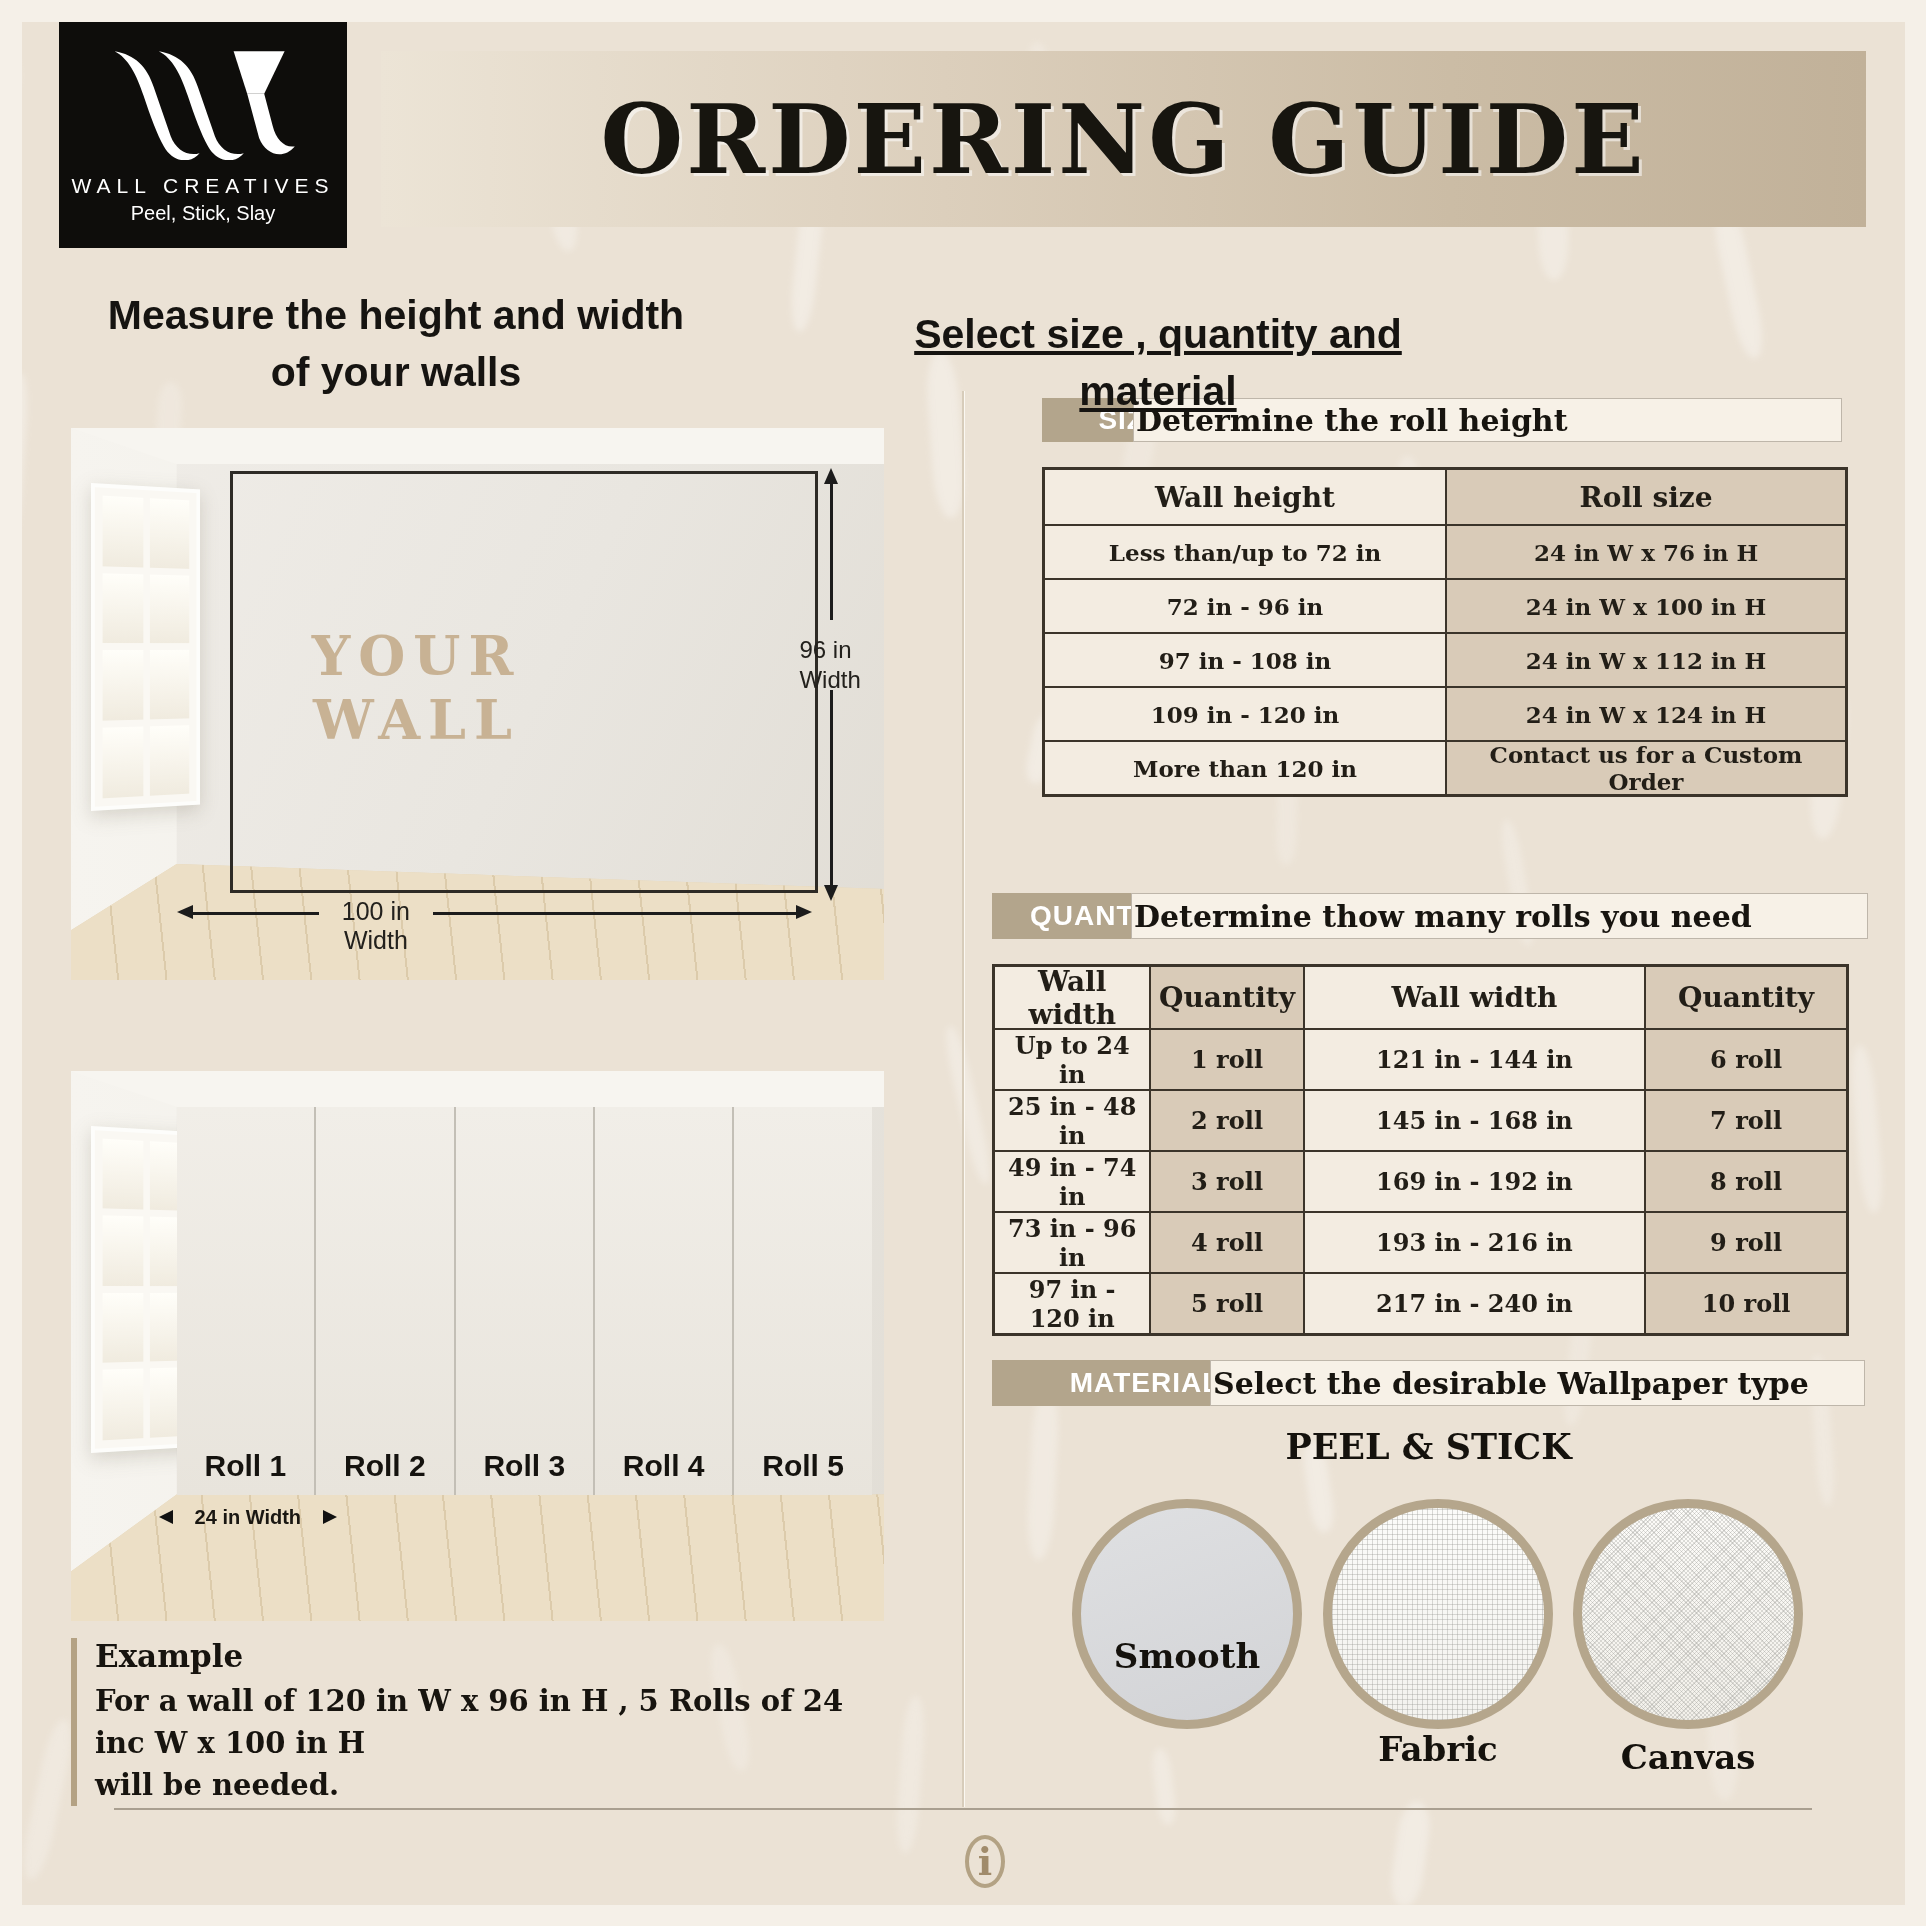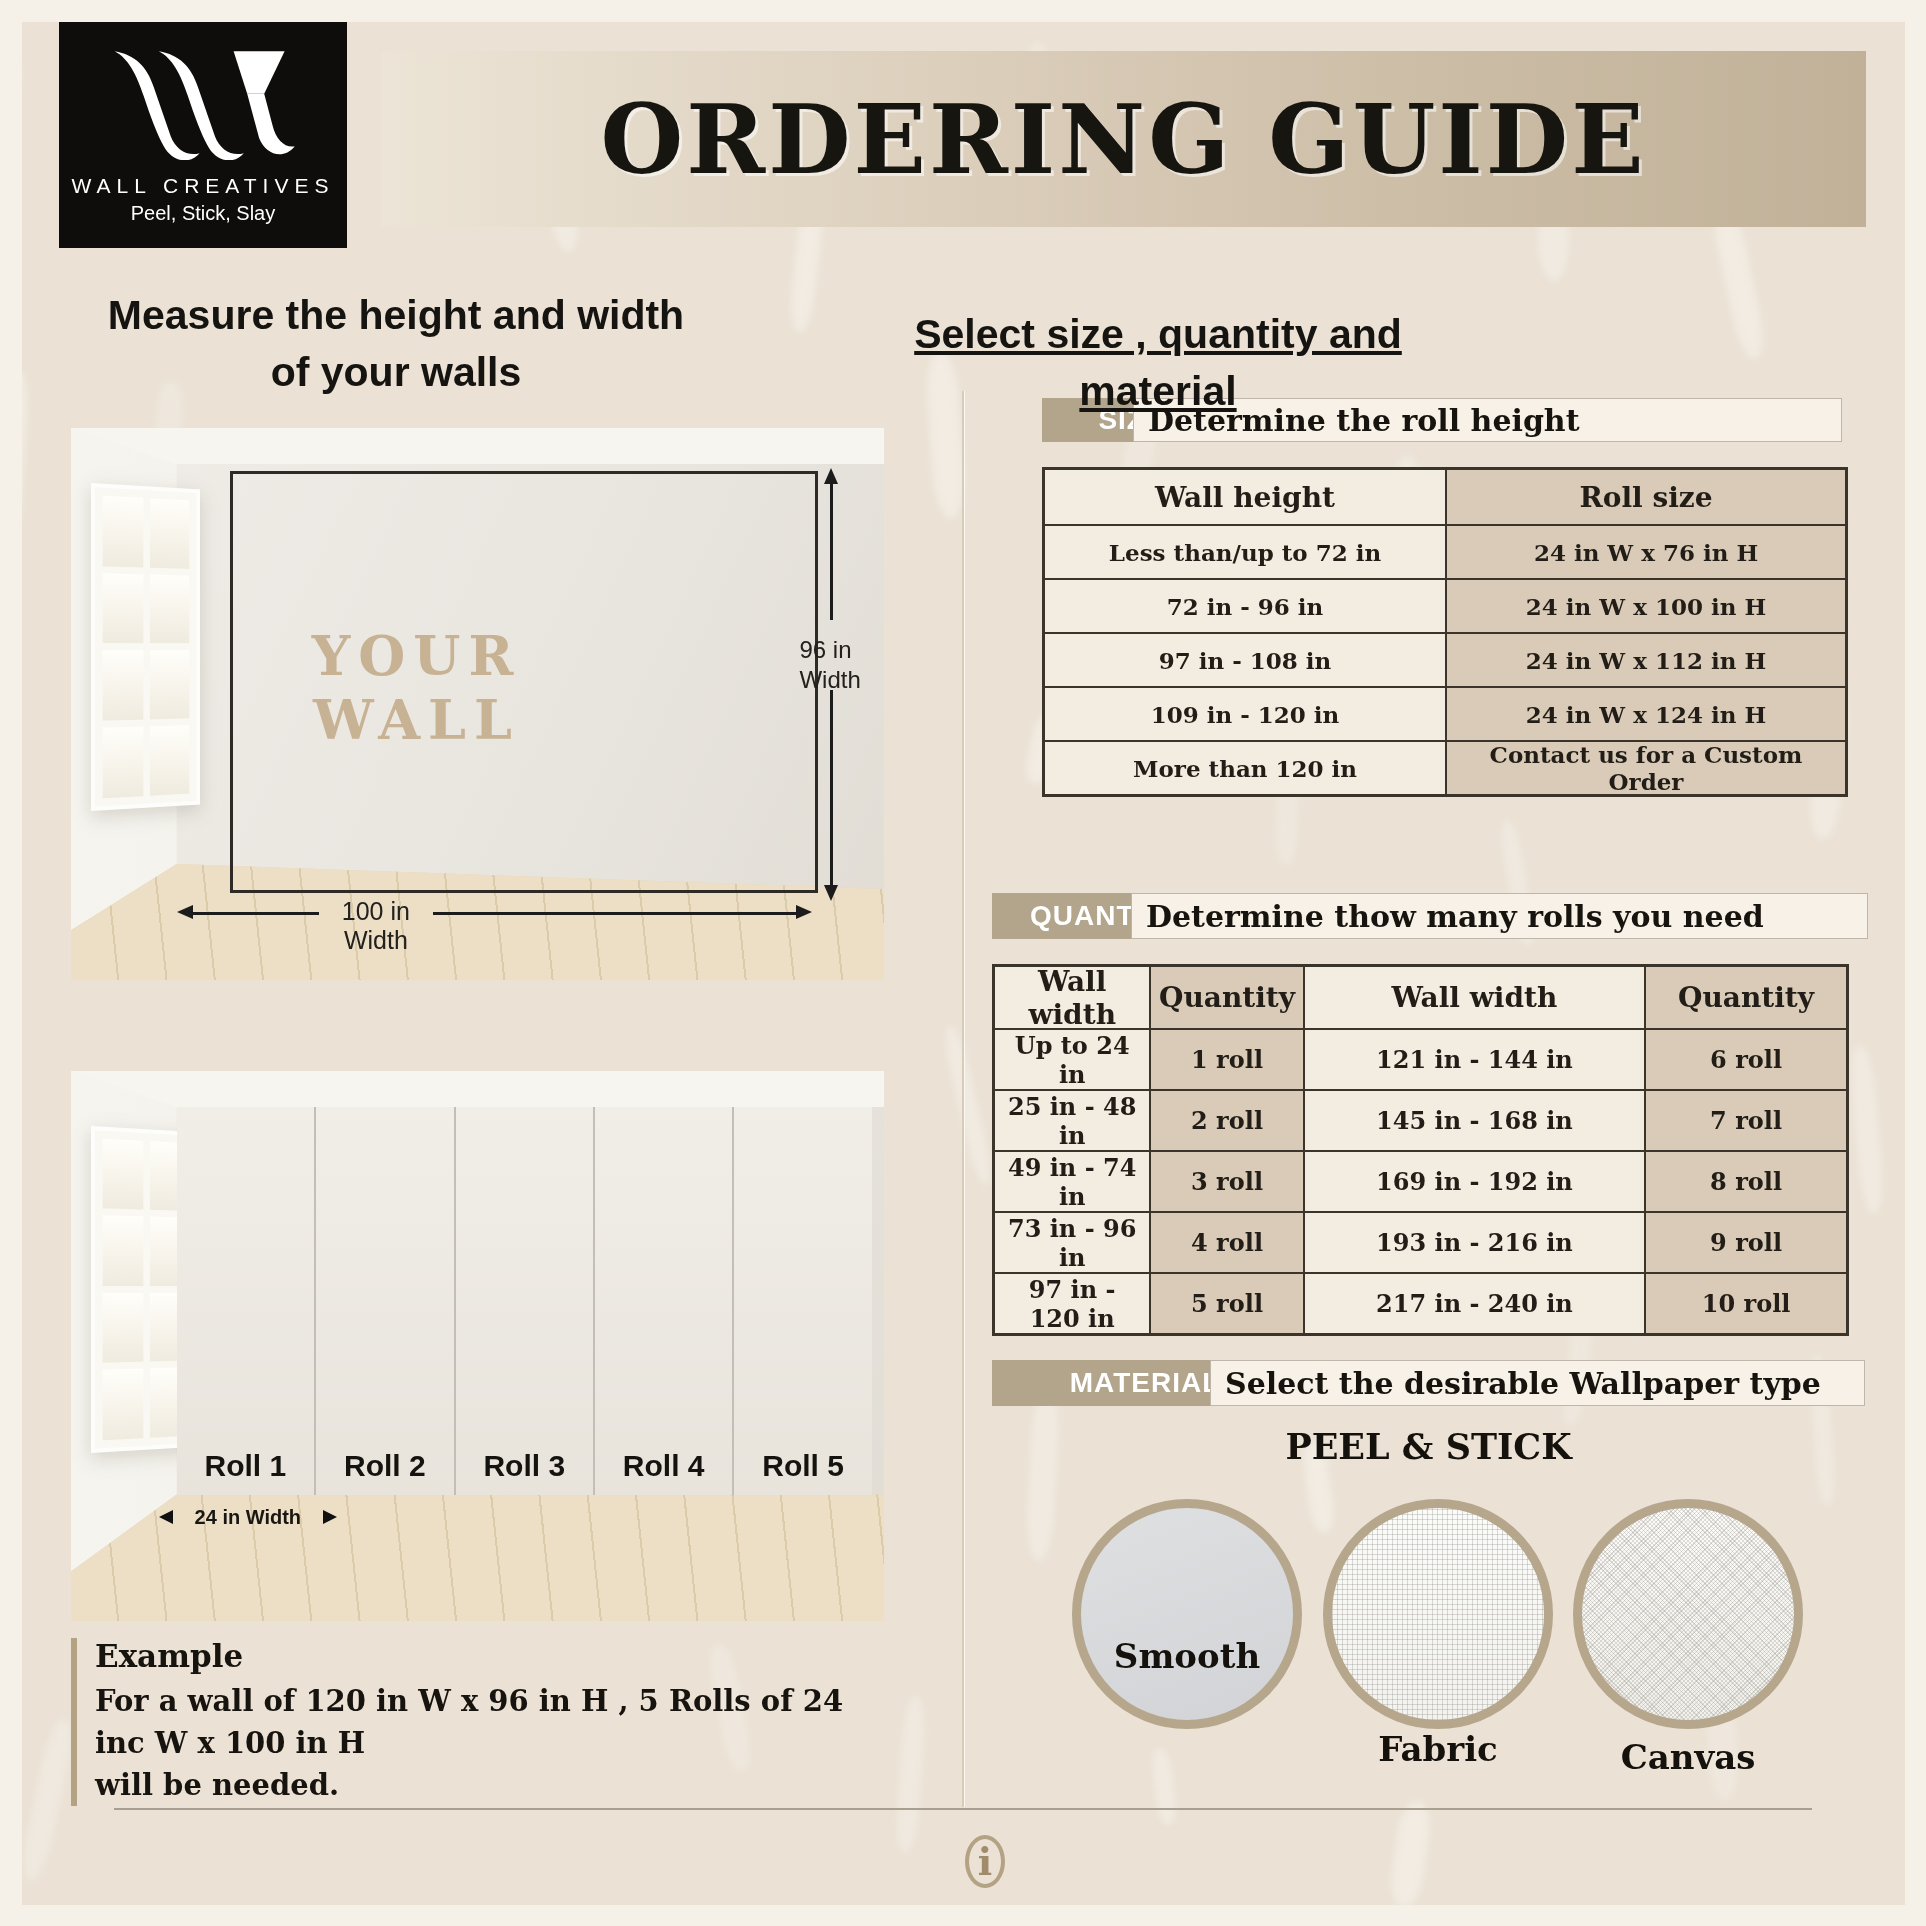--- a/index.html
+++ b/index.html
@@ -83,21 +83,21 @@
   .example-title{font-size:31px;margin-bottom:6px;}
   .example-line{font-size:29px;line-height:1.45;}
 
   
   .vdivider{left:962px;top:391px;width:2px;height:1416px;background:#d7ccba;box-shadow:1px 0 0 #fbf8f2;}
 
   
   .section-label{position:absolute;background:#b3a58c;color:#fff;font-weight:bold;
                  display:flex;align-items:center;justify-content:center;letter-spacing:1px;font-size:28px;padding-left:44px;}
   .section-desc{position:absolute;background:#f7f1e7;border:1px solid rgba(120,110,95,.45);
-                display:flex;align-items:center;padding-left:14px;box-sizing:border-box;
+                display:flex;align-items:center;padding-left:2px;box-sizing:border-box;
                 font-family:"DejaVu Serif",serif;font-weight:bold;font-size:30px;color:#17140f;}
 
   .tbl{position:absolute;display:grid;border:3px solid #3b342a;background:#3b342a;z-index:2;}
   .tbl > div{display:flex;align-items:center;justify-content:center;text-align:center;
              font-family:"DejaVu Serif",serif;font-weight:bold;color:#221e17;
              border-top:2px solid #3b342a;border-left:2px solid #3b342a;padding:0 6px;box-sizing:border-box;}
   .c-light{background:#f3ece1;}
   .c-tan{background:#d9cbb8;}
   .size-tbl{left:1042px;top:467px;width:800px;grid-template-columns:1fr 1fr;grid-auto-rows:54px;}
   .size-tbl > div:nth-child(-n+2){border-top:none;}

